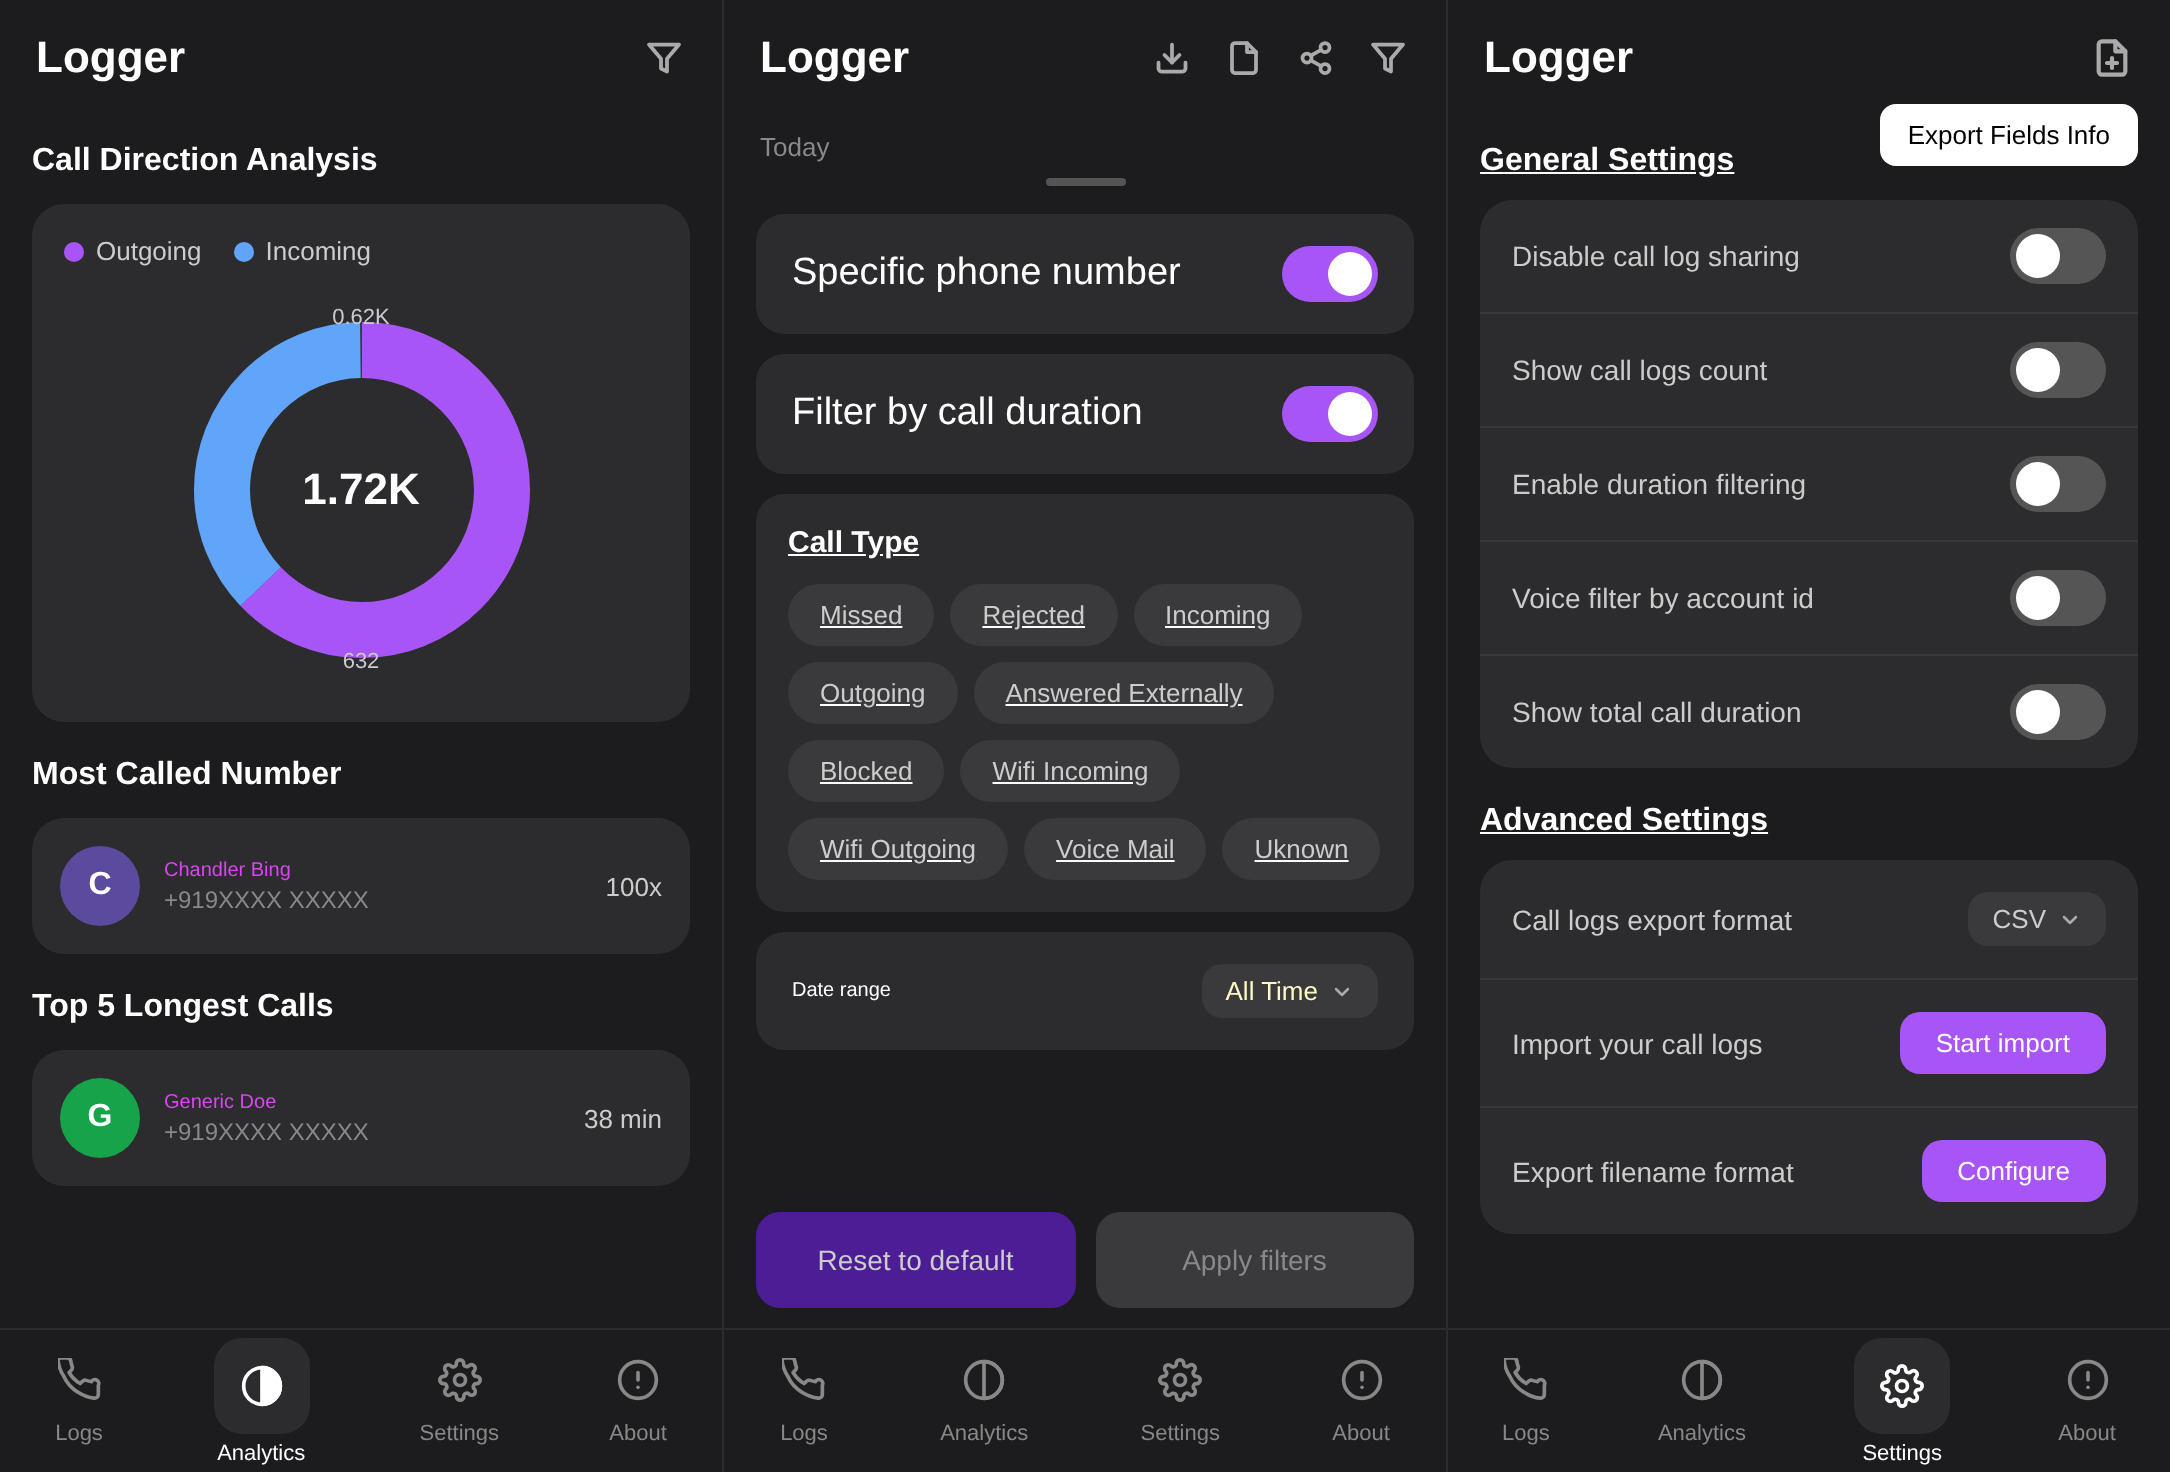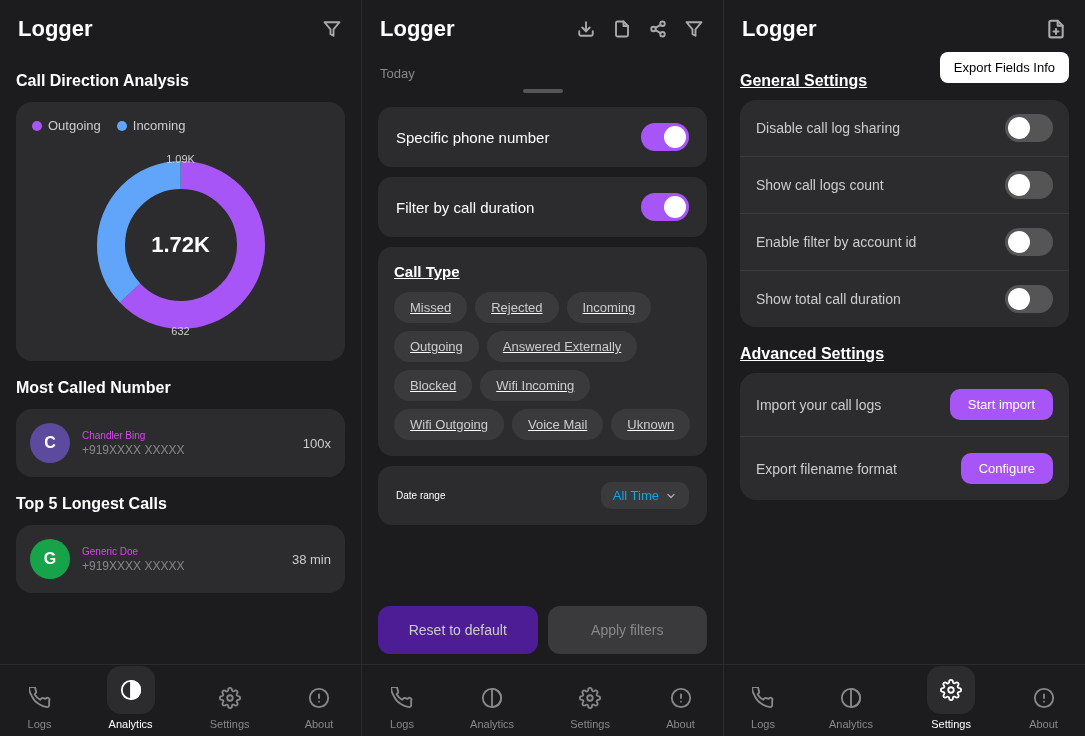--- a/index.html
+++ b/index.html
@@ -79,21 +79,21 @@
     
     .bottom-nav {
       position: absolute;
       bottom: 0;
       left: 0;
       right: 0;
       height: 72px;
       background: #1c1c1e;
       border-top: 1px solid #2c2c2e;
       display: flex;
-      align-items: flex-end;
+      align-items: center;
       justify-content: space-around;
     }
     .nav-item {
       display: flex;
       flex-direction: column;
       align-items: center;
       gap: 4px;
       cursor: pointer;
       padding: 6px 12px;
     }
@@ -247,21 +247,21 @@
     .toggle-row {
       background: #2c2c2e;
       border-radius: 14px;
       padding: 16px 18px;
       display: flex;
       align-items: center;
       justify-content: space-between;
       margin-bottom: 10px;
     }
     .toggle-label {
-      font-size: 15px;
+      font-size: 19px;
       color: #ffffff;
     }
     .toggle {
       width: 48px;
       height: 28px;
       border-radius: 14px;
       position: relative;
       cursor: pointer;
       flex-shrink: 0;
     }
@@ -324,21 +324,21 @@
     }
     .date-range-select {
       display: flex;
       align-items: center;
       gap: 6px;
       background: #3a3a3c;
       border-radius: 10px;
       padding: 6px 12px;
       cursor: pointer;
       font-size: 13px;
-      color: #0ea5e9;
+      color: #fef9c3;
     }
 
     
     .filter-buttons {
       position: absolute;
       bottom: 72px;
       left: 0;
       right: 0;
       padding: 10px 16px;
       display: flex;
@@ -491,21 +491,21 @@
 
           <circle cx="100" cy="100" r="70" fill="none" stroke="#3a3a3c" stroke-width="28"></circle>
 
           <circle cx="100" cy="100" r="70" fill="none" stroke="#a855f7" stroke-width="28" stroke-dasharray="276.5 439.8" stroke-dashoffset="0" transform="rotate(-90 100 100)"></circle>
 
           <circle cx="100" cy="100" r="70" fill="none" stroke="#60a5fa" stroke-width="28" stroke-dasharray="162.3 439.8" stroke-dashoffset="-276.5" transform="rotate(-90 100 100)"></circle>
         </svg>
         <div class="donut-center-text">
           <div class="donut-center-value">1.72K</div>
         </div>
-        <div class="donut-label-top">1.09K</div>
+        <div class="donut-label-top">0.62K</div>
         <div class="donut-label-bottom">632</div>
       </div>
     </div>
 
     <div class="section-title">Most Called Number</div>
     <div class="most-called-card">
       <div class="avatar">C</div>
       <div class="contact-info">
         <div class="contact-name">Chandler Bing</div>
         <div class="contact-number">+919XXXX XXXXX</div>
@@ -718,40 +718,55 @@
       </div>
 
 
       <div class="settings-row">
         <span class="settings-row-label">Show call logs count</span>
         <div class="toggle off">
           <div class="toggle-knob"></div>
         </div>
       </div>
 
-
       <div class="settings-row">
-        <span class="settings-row-label">Enable filter by account id</span>
+        <span class="settings-row-label">Enable duration filtering</span>
+        <div class="toggle off">
+          <div class="toggle-knob"></div>
+        </div>
+      </div>
+
+      <div class="settings-row">
+        <span class="settings-row-label">Voice filter by account id</span>
         <div class="toggle off">
           <div class="toggle-knob"></div>
         </div>
       </div>
 
       <div class="settings-row">
         <span class="settings-row-label">Show total call duration</span>
         <div class="toggle off">
           <div class="toggle-knob"></div>
         </div>
       </div>
     </div>
 
     <div class="settings-section-title">Advanced Settings</div>
 
     <div class="advanced-card">
 
+      <div class="advanced-row">
+        <span class="advanced-row-label">Call logs export format</span>
+        <div class="select-pill">
+          <span>CSV</span>
+          <svg width="12" height="12" viewBox="0 0 24 24" fill="none" stroke="#aaa" stroke-width="2.5" stroke-linecap="round" stroke-linejoin="round">
+              <polyline points="6 9 12 15 18 9"></polyline>
+            </svg>
+        </div>
+      </div>
 
       <div class="advanced-row">
         <span class="advanced-row-label">Import your call logs</span>
         <button class="btn-start-import">Start import</button>
       </div>
 
       <div class="advanced-row">
         <span class="advanced-row-label">Export filename format</span>
         <button class="btn-configure">Configure</button>
       </div>

